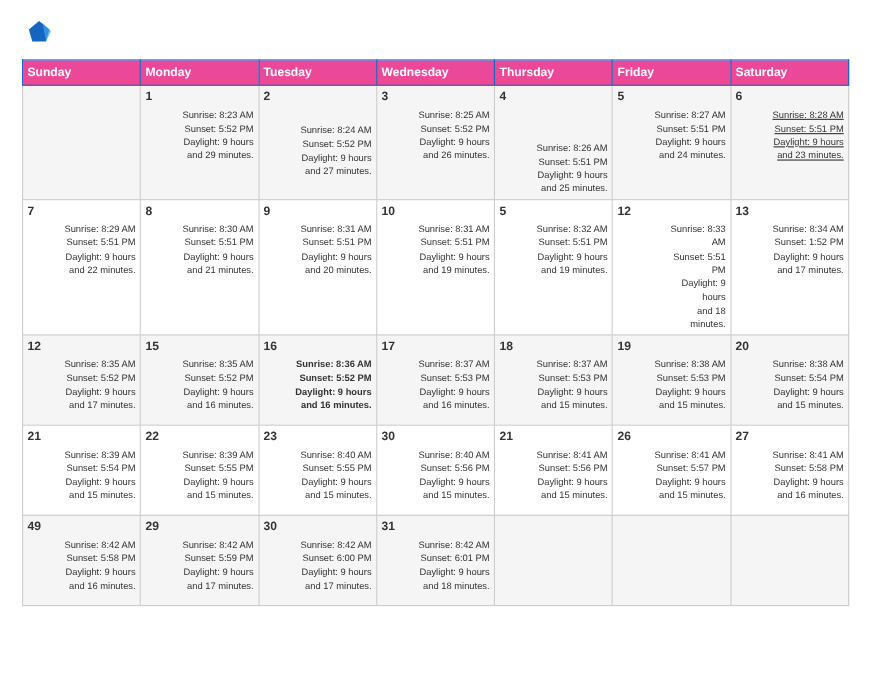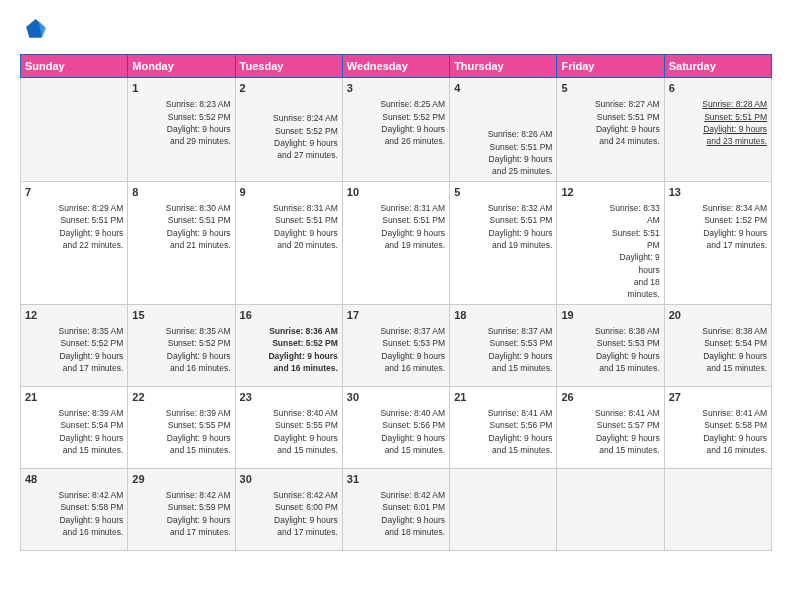--- a/index.html
+++ b/index.html
@@ -322,21 +322,21 @@
           <td>
             <span class="day-number">27</span>
             <div class="day-info" style="white-space: pre-line;">Sunrise: 8:41 AM
 Sunset: 5:58 PM
 Daylight: 9 hours
 and 16 minutes.</div>
           </td>
         </tr>
         <tr>
           <td>
-            <span class="day-number">48</span>
+            <span class="day-number">49</span>
             <div class="day-info" style="white-space: pre-line;">Sunrise: 8:42 AM
 Sunset: 5:58 PM
 Daylight: 9 hours
 and 16 minutes.</div>
           </td>
           <td>
             <span class="day-number">29</span>
             <div class="day-info" style="white-space: pre-line;">Sunrise: 8:42 AM
 Sunset: 5:59 PM
 Daylight: 9 hours

